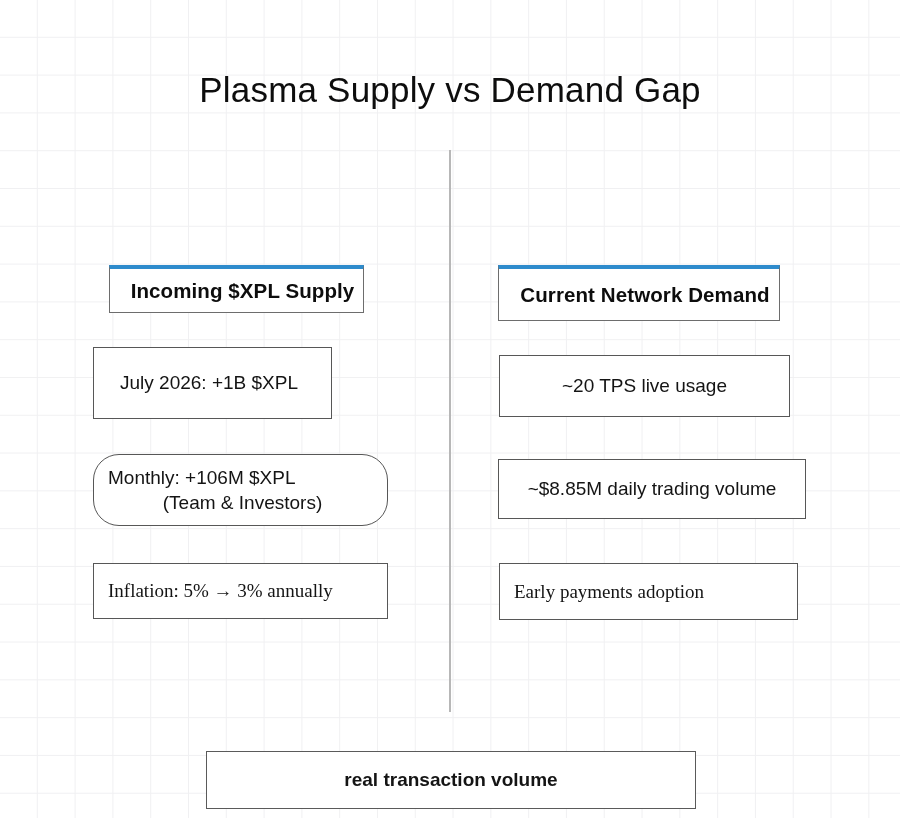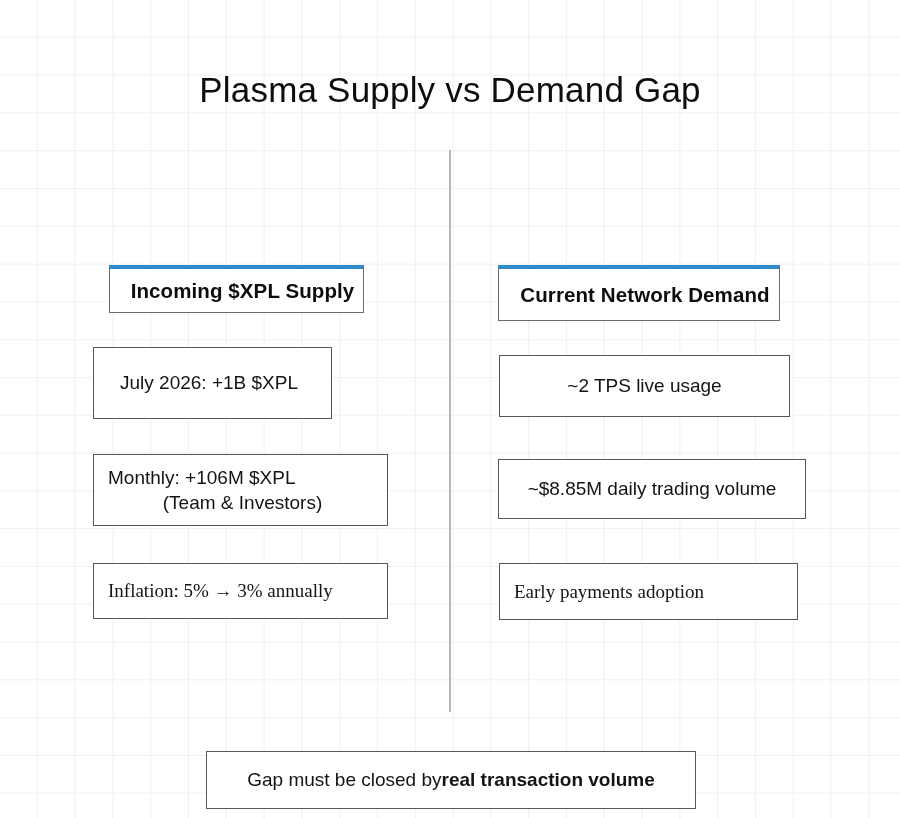--- a/index.html
+++ b/index.html
@@ -137,45 +137,44 @@
   <div class="box header-box" style="left:109px; top:265px; width:255px; height:48px;">
     <span>Incoming $XPL Supply</span>
   </div>
 
   <div class="box" style="left:93px; top:347px; width:239px; height:72px;padding-left:12px;">
     <span class="box-left-text">
       <span class="line-1">July 2026: +1B $XPL</span>
     </span>
   </div>
 
-  <div class="box" style="left:93px; top:454px; width:295px; height:72px;">
+  <div class="box" style="left:93px; top:454px; width:295px; height:72px;border-radius:26px;">
     <span class="box-left-text">
       <span class="line-1">Monthly: +106M $XPL</span>
       <span class="line-2">(Team &amp; Investors)</span>
     </span>
   </div>
 
   <div class="box" style="left:93px; top:563px; width:295px; height:56px;">
     <span class="box-single-left">Inflation: 5% → 3% annually</span>
   </div>
 
   <div class="box header-box" style="left:498px; top:265px; width:282px; height:56px;">
     <span>Current Network Demand</span>
   </div>
 
   <div class="box" style="left:499px; top:355px; width:291px; height:62px;">
-    <span class="box-center-text">~2 TPS live usage</span>
+    <span class="box-center-text">~20 TPS live usage</span>
   </div>
 
   <div class="box" style="left:498px; top:459px; width:308px; height:60px;">
     <span class="box-center-text">~$8.85M daily trading volume</span>
   </div>
 
   <div class="box" style="left:499px; top:563px; width:299px; height:57px;">
     <span class="box-single-left">Early payments adoption</span>
   </div>
 
   <div id="conclusion">
-    <span>Gap must be closed by </span>
       <span class="emph">real transaction volume</span>
   </div>
 
 </div>
 
 </body></html>

